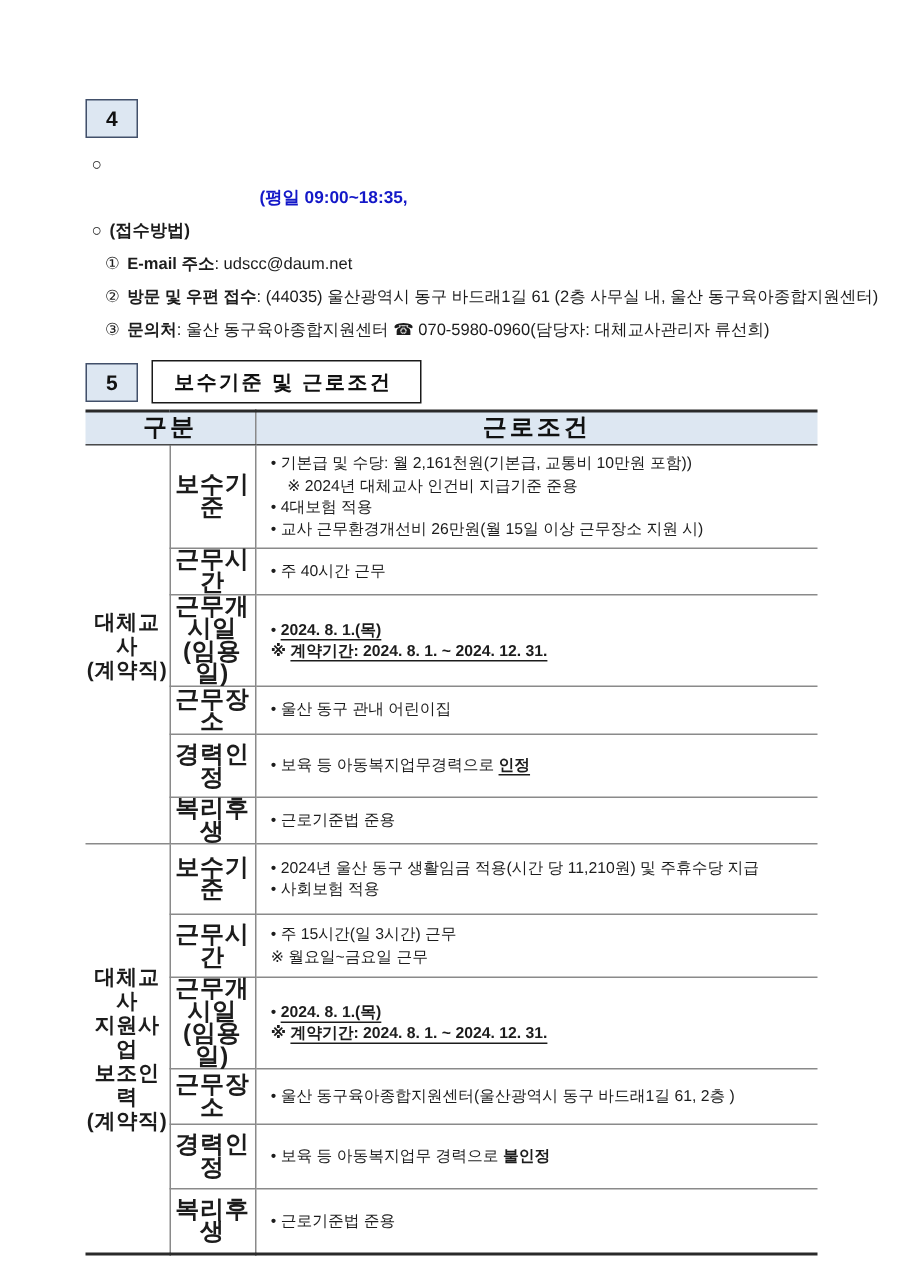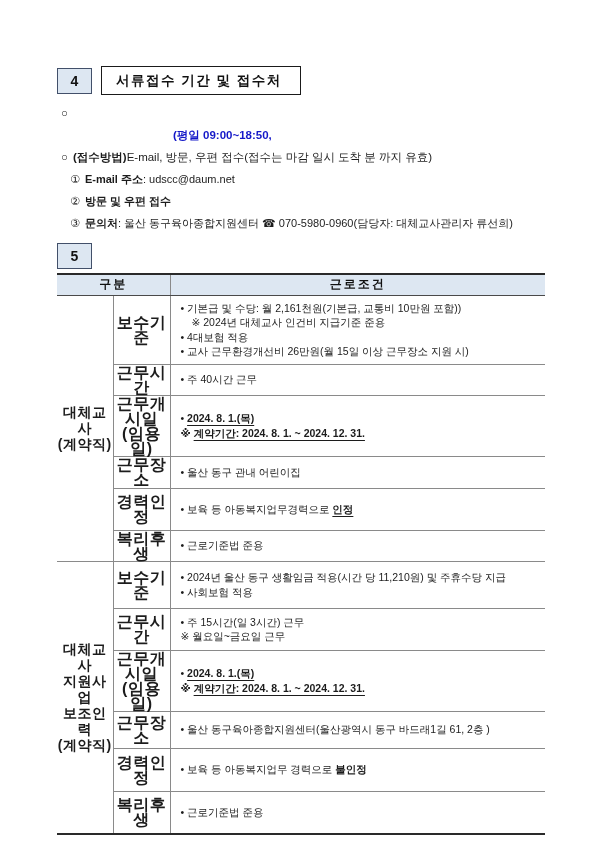--- a/index.html
+++ b/index.html
@@ -45,21 +45,21 @@
     border-collapse:collapse;table-layout:fixed;
     margin:4px 0 0 57px;width:488px;
     border-top:2.5px solid var(--line-dark);
     border-bottom:2.5px solid var(--line-dark);
   }
   table.cond col.c1{width:56px;}
   table.cond col.c2{width:57px;}
   table.cond col.c3{width:375px;}
   table.cond th{
     background:var(--header-bg);height:21px;padding:0;
-    font-size:12px;font-weight:bold;letter-spacing:2px;color:#111;
+    font-size:16px;font-weight:bold;letter-spacing:2px;color:#111;
     border-bottom:1.5px solid #4a4a4a;
   }
   th.gubun{border-right:1px solid var(--line-gray);}
   td{padding:0;vertical-align:middle;}
   td.group-cell{
     text-align:center;font-weight:bold;font-size:14px;line-height:16px;
     border-right:1px solid var(--line-gray);border-bottom:1px solid var(--line-gray);
     letter-spacing:0.5px;
   }
   td.attr-cell{
@@ -75,56 +75,56 @@
   .cline{white-space:nowrap;}
   .cline.ind{padding-left:11px;}
 </style>
 </head>
 <body>
 
 <div class="section-header first">
   <div class="num-box">
     <span>4</span>
   </div>
-  <div class="title-box">
-    <span>서류접수 기간 및 접수처</span>
-  </div>
 </div>
 
 <div class="intro">
     <div class="il lvl0">
       <span class="marker">○</span>
     </div>
     <div class="il cont">
-      <span class="s-bl">(평일 09:00~18:50,</span>
+      <span class="s-bl">(평일 09:00~18:35,</span>
     </div>
     <div class="il lvl0">
       <span class="marker">○</span>
       <span class="s-b">(접수방법)</span>
-      <span class="s-n"> E-mail, 방문, 우편 접수(접수는 마감 일시 도착 분 까지 유효)</span>
     </div>
     <div class="il lvl1">
       <span class="marker">①</span>
       <span class="s-b">E-mail 주소</span>
       <span class="s-n">: udscc@daum.net</span>
     </div>
     <div class="il lvl1">
       <span class="marker">②</span>
       <span class="s-b">방문 및 우편 접수</span>
+      <span class="s-n">: (44035) 울산광역시 동구 바드래1길 61 (2층 사무실 내, 울산 동구육아종합지원센터)</span>
     </div>
     <div class="il lvl1">
       <span class="marker">③</span>
       <span class="s-b">문의처</span>
       <span class="s-n">: 울산 동구육아종합지원센터 ☎ 070-5980-0960(담당자: 대체교사관리자 류선희)</span>
     </div>
   </div>
 
 <div class="section-header second">
   <div class="num-box">
     <span>5</span>
+  </div>
+  <div class="title-box">
+    <span>보수기준 및 근로조건</span>
   </div>
 </div>
 
 <table class="cond">
   <colgroup>
       <col class="c1">
       <col class="c2">
       <col class="c3">
     </colgroup>
   <thead>

